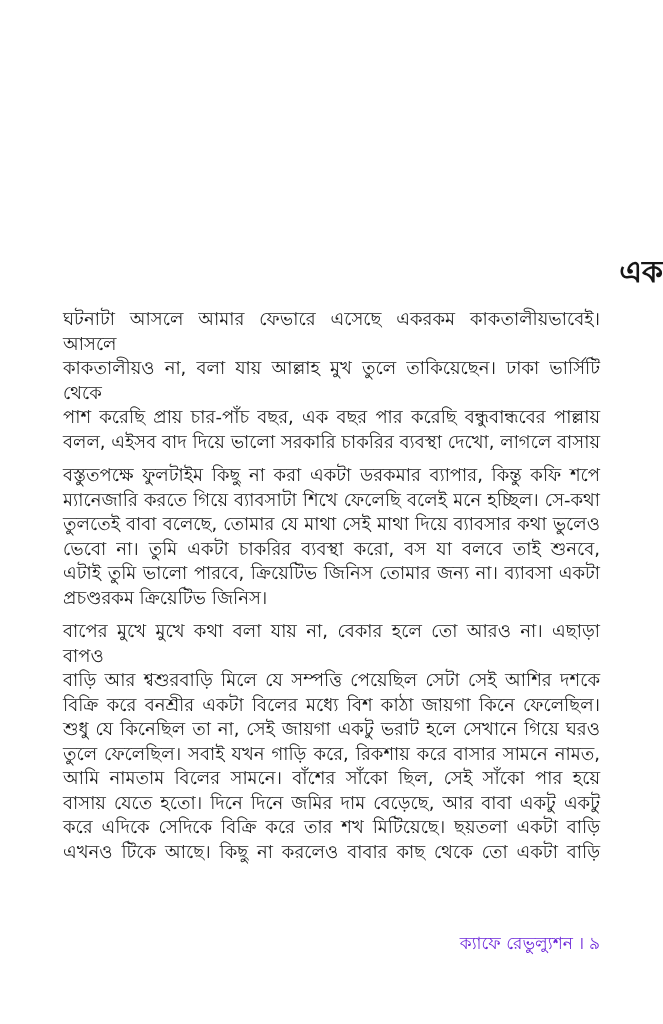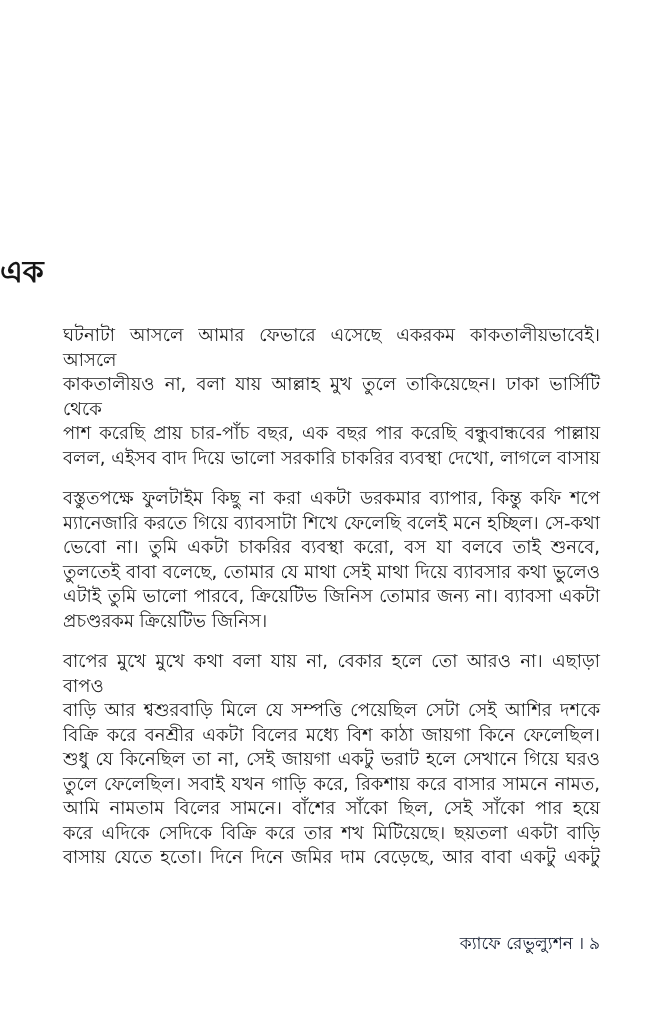--- a/index.html
+++ b/index.html
@@ -15,54 +15,54 @@
     overflow: hidden;
     font-family: "DejaVu Sans", sans-serif;
     color: #1b1b1b;
   }
   .chapter-title {
     position: absolute;
     top: 250px;
     left: 0;
     width: 100%;
     margin: 0;
-    text-align: left;
+    text-align: right;
     font-size: 30px;
     line-height: 44px;
     font-weight: 700;
     color: #161616;
   }
   .body-text {
     position: absolute;
     top: 307px;
     left: 63px;
     width: 537px;
     font-size: 18px;
     line-height: 24.5px;
   }
   .paragraph {
-    margin: 16px 0 9px 0;
+    margin: 0 0 9px 0;
   }
   .line {
     text-align: justify;
     text-align-last: justify;
     white-space: normal;
   }
   .line.last {
     text-align-last: left;
   }
   .footer {
     position: absolute;
     top: 931px;
     left: 63px;
     width: 537px;
     font-size: 17px;
     line-height: 24px;
     text-align: right;
-    color: #0f172a;
+    color: #6d28d9;
   }
   .footer .sep {
     margin: 0 5px;
   }
 </style>
 </head>
 <body>
 
 <div class="page">
 
@@ -71,34 +71,35 @@
   <div class="body-text">
     <div class="paragraph">
         <div class="line">ঘটনাটা আসলে আমার ফেভারে এসেছে একরকম কাকতালীয়ভাবেই। আসলে</div>
         <div class="line">কাকতালীয়ও না, বলা যায় আল্লাহ মুখ তুলে তাকিয়েছেন। ঢাকা ভার্সিটি থেকে</div>
         <div class="line">পাশ করেছি প্রায় চার-পাঁচ বছর, এক বছর পার করেছি বন্ধুবান্ধবের পাল্লায়</div>
         <div class="line">বলল, এইসব বাদ দিয়ে ভালো সরকারি চাকরির ব্যবস্থা দেখো, লাগলে বাসায়</div>
       </div>
     <div class="paragraph">
         <div class="line">বস্তুতপক্ষে ফুলটাইম কিছু না করা একটা ডরকমার ব্যাপার, কিন্তু কফি শপে</div>
         <div class="line">ম্যানেজারি করতে গিয়ে ব্যাবসাটা শিখে ফেলেছি বলেই মনে হচ্ছিল। সে-কথা</div>
+        <div class="line">তুলতেই বাবা বলেছে, তোমার যে মাথা সেই মাথা দিয়ে ব্যাবসার কথা ভুলেও</div>
         <div class="line">ভেবো না। তুমি একটা চাকরির ব্যবস্থা করো, বস যা বলবে তাই শুনবে,</div>
-        <div class="line">তুলতেই বাবা বলেছে, তোমার যে মাথা সেই মাথা দিয়ে ব্যাবসার কথা ভুলেও</div>
         <div class="line">এটাই তুমি ভালো পারবে, ক্রিয়েটিভ জিনিস তোমার জন্য না। ব্যাবসা একটা</div>
         <div class="line last">প্রচণ্ডরকম ক্রিয়েটিভ জিনিস।</div>
       </div>
     <div class="paragraph">
         <div class="line">বাপের মুখে মুখে কথা বলা যায় না, বেকার হলে তো আরও না। এছাড়া বাপও</div>
         <div class="line">বাড়ি আর শ্বশুরবাড়ি মিলে যে সম্পত্তি পেয়েছিল সেটা সেই আশির দশকে</div>
         <div class="line">বিক্রি করে বনশ্রীর একটা বিলের মধ্যে বিশ কাঠা জায়গা কিনে ফেলেছিল।</div>
         <div class="line">শুধু যে কিনেছিল তা না, সেই জায়গা একটু ভরাট হলে সেখানে গিয়ে ঘরও</div>
         <div class="line">তুলে ফেলেছিল। সবাই যখন গাড়ি করে, রিকশায় করে বাসার সামনে নামত,</div>
         <div class="line">আমি নামতাম বিলের সামনে। বাঁশের সাঁকো ছিল, সেই সাঁকো পার হয়ে</div>
+        <div class="line">বাসায় যেতে হতো। দিনে দিনে জমির দাম বেড়েছে, আর বাবা একটু একটু</div>
         <div class="line">করে এদিকে সেদিকে বিক্রি করে তার শখ মিটিয়েছে। ছয়তলা একটা বাড়ি</div>
-        <div class="line">বাসায় যেতে হতো। দিনে দিনে জমির দাম বেড়েছে, আর বাবা একটু একটু</div>
+        <div class="line">এখনও টিকে আছে। কিছু না করলেও বাবার কাছ থেকে তো একটা বাড়ি</div>
       </div>
   </div>
 
   <div class="footer">
     <span>ক্যাফে রেভুল্যুশন</span><span class="sep">।</span><span>৯</span>
   </div>
 
 </div>
 
 </body></html>

